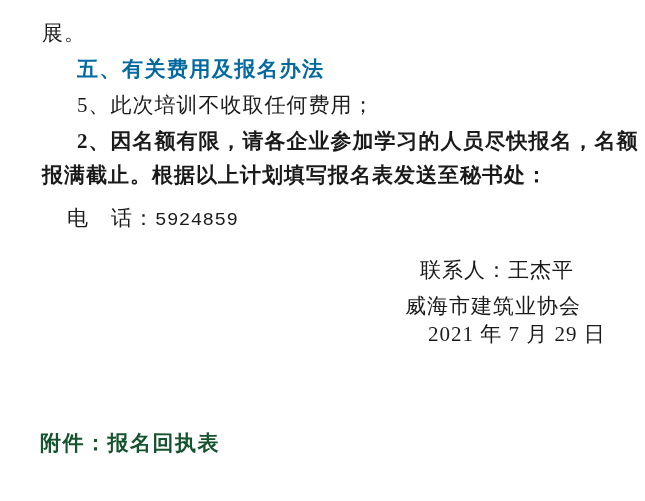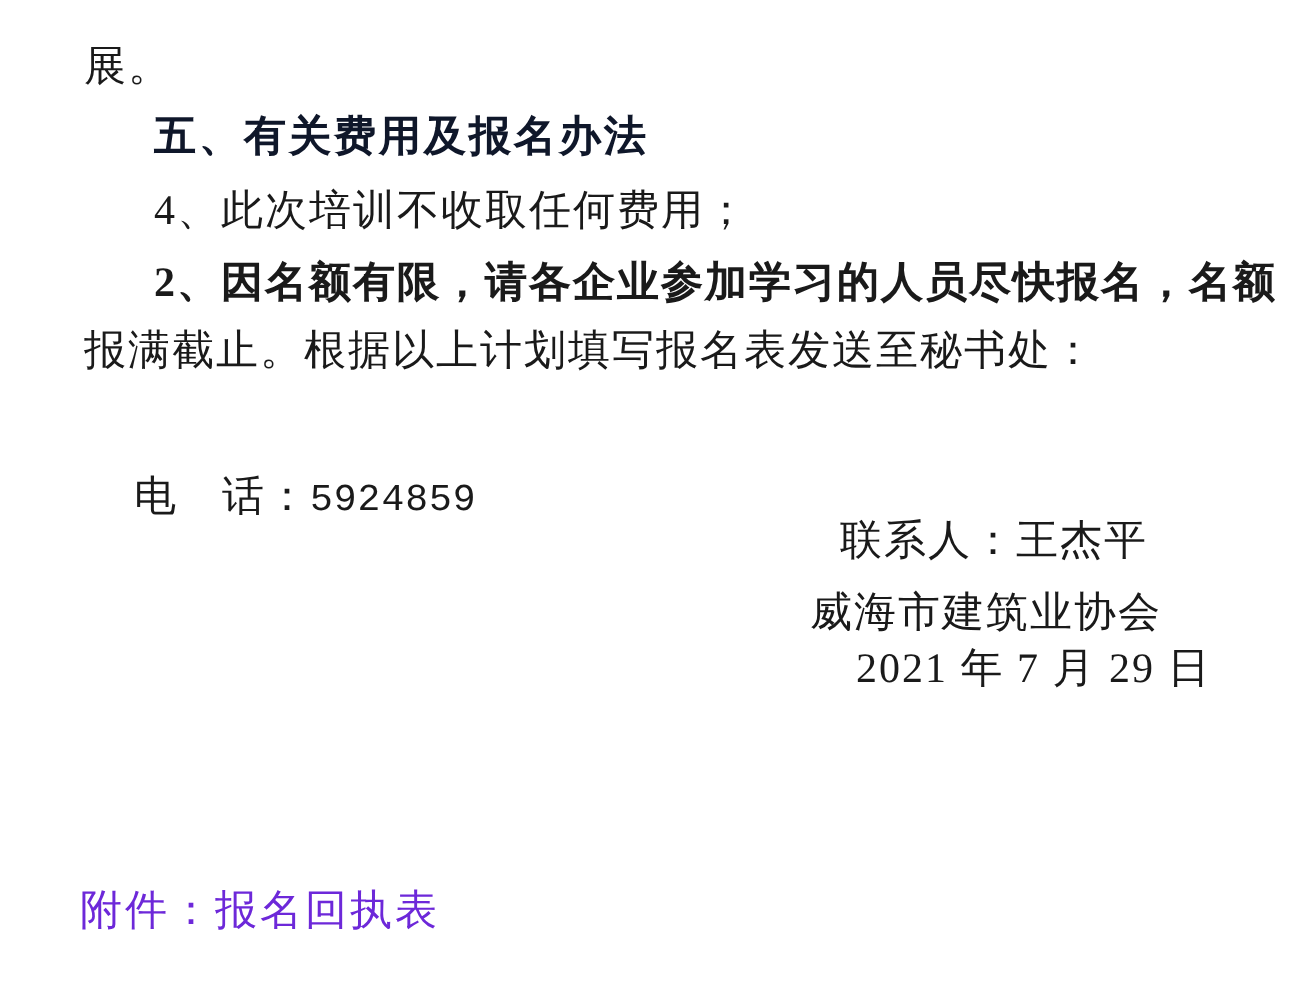--- a/index.html
+++ b/index.html
@@ -20,50 +20,50 @@
     font-size: 21px;
     line-height: 23px;
     white-space: pre;
     letter-spacing: 1px;
     color: #1a1a1a;
   }
   .cont-line   { left: 42px;  top: 22px; }
   .heading     { left: 77px;  top: 57px;
                  font-family: "Liberation Sans", "DejaVu Sans", sans-serif;
                  font-weight: bold;
-                 color: #0f172a;
+                 color: #0369a1;
                  letter-spacing: 1.5px; }
   .item1       { left: 77px;  top: 94px; }
   .item2a      { left: 77px;  top: 130px; font-weight: bold; }
-  .item2b      { left: 42px;  top: 164px; }
-  .phone-line  { left: 42px;  top: 214px; }
+  .item2b      { left: 42px;  top: 164px; font-weight: bold; }
+  .phone-line  { left: 42px;  top: 184px; }
   .email-line  { left: 42px;  top: 236px; }
   .contact-line{ left: 395px; top: 236px; }
   .sig-org     { left: 405px; top: 295px; }
   .sig-date    { left: 428px; top: 323px; text-align: center; }
-  .attachment  { left: 40px;  top: 444px;
-                 font-weight: normal;
-                 color: #6d28d9;
+  .attachment  { left: 40px;  top: 432px;
+                 font-weight: bold;
+                 color: #14532d;
                  letter-spacing: 1.5px; }
   .latin {
     font-family: "Liberation Mono", "DejaVu Sans Mono", monospace;
     font-size: 19px;
     letter-spacing: 0.5px;
   }
 </style>
 </head>
 <body>
 
 <div class="page">
 
   <div class="line cont-line">展。</div>
 
   <div class="line heading">五、有关费用及报名办法</div>
 
-  <div class="line item1">4、此次培训不收取任何费用；</div>
+  <div class="line item1">5、此次培训不收取任何费用；</div>
 
   <div class="line item2a">2、因名额有限，请各企业参加学习的人员尽快报名，名额</div>
 
   <div class="line item2b">报满截止。根据以上计划填写报名表发送至秘书处：</div>
 
   <div class="line phone-line">
     <span>电　话：</span><span class="latin">5924859</span>
   </div>
 
 

